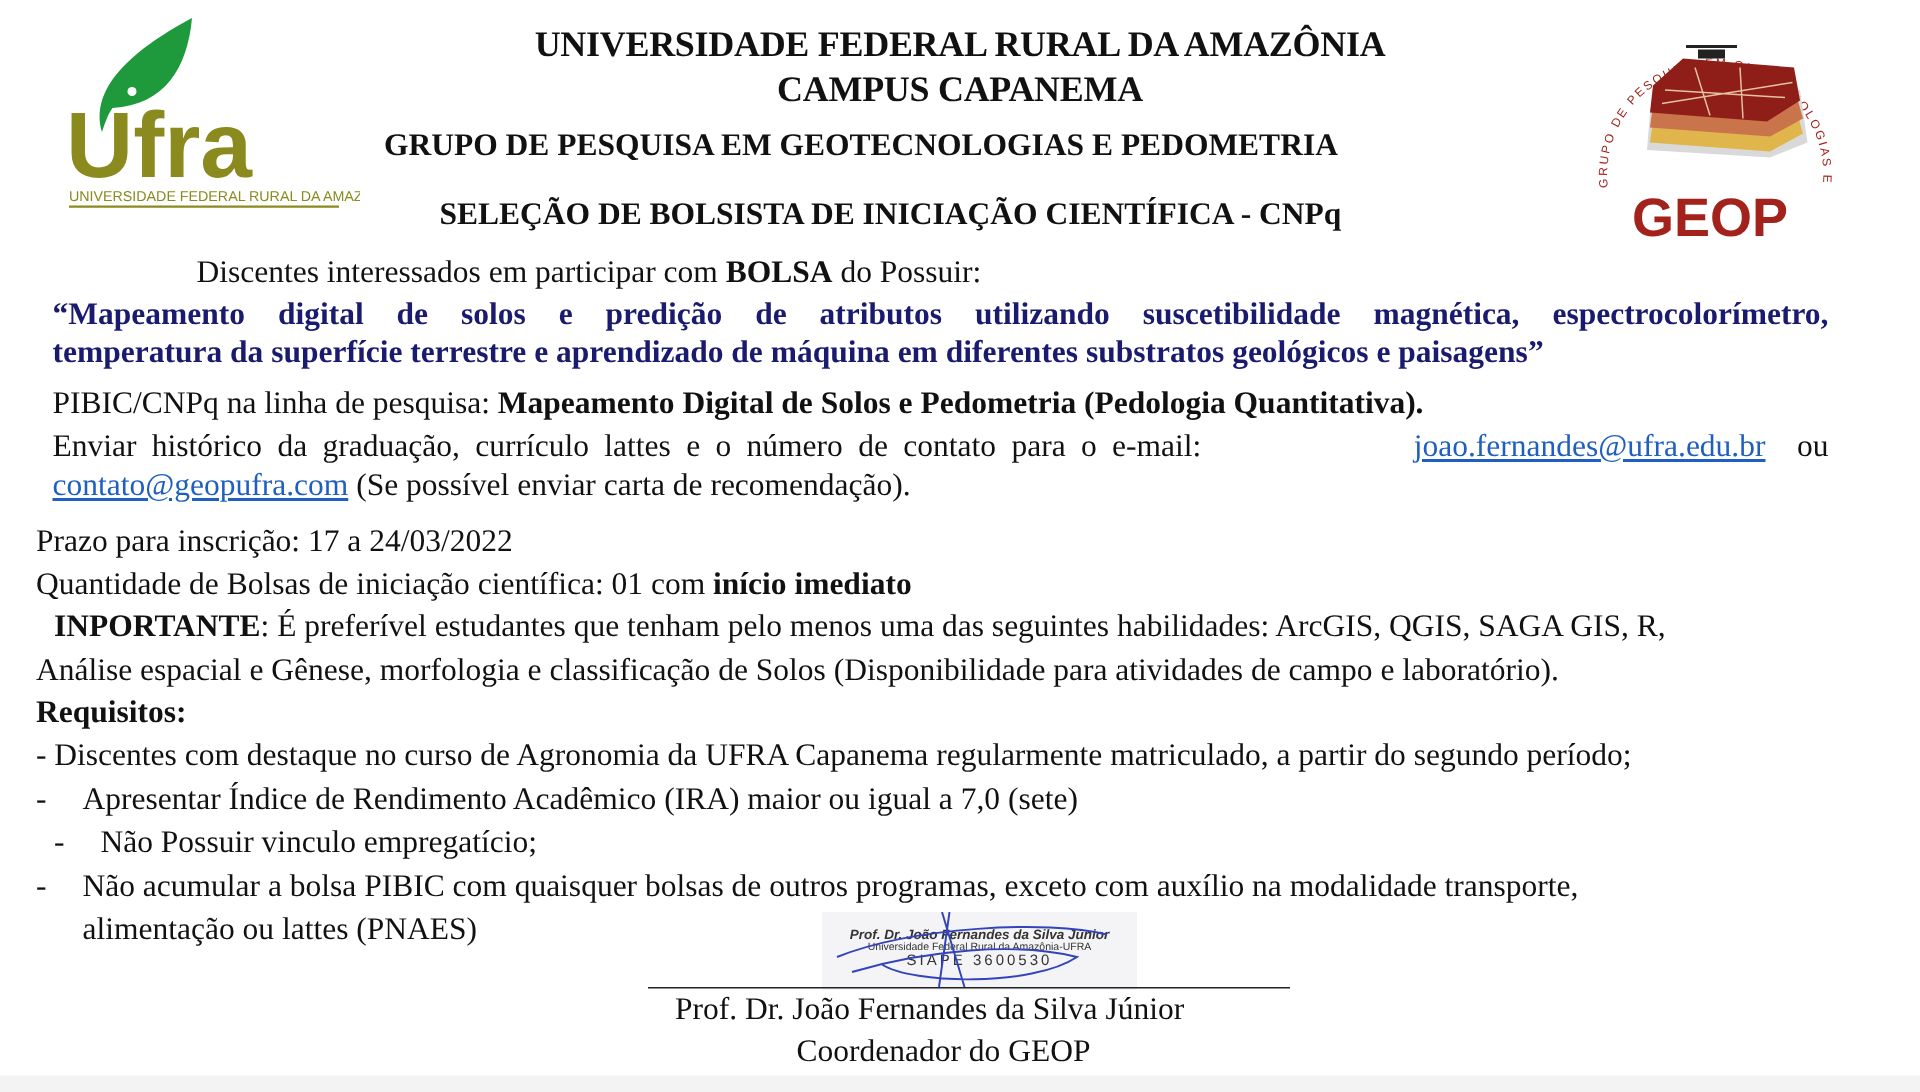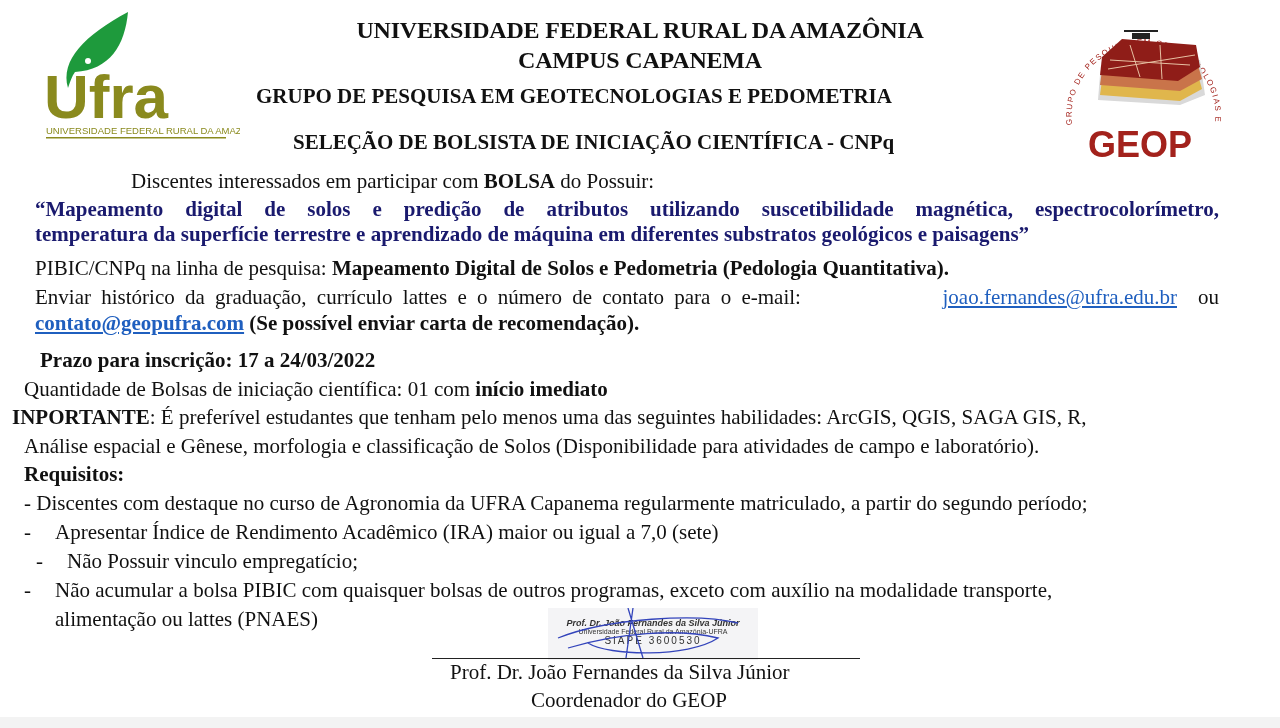--- a/index.html
+++ b/index.html
@@ -70,29 +70,29 @@
 <div class="abs txt navy" style="left:35px; top:222px;">temperatura da superfície terrestre e aprendizado de máquina em diferentes substratos geológicos e paisagens”</div>
 
 <div class="abs txt" style="left:35px; top:256px;">
   <span>PIBIC/CNPq na linha de pesquisa: </span><b>Mapeamento Digital de Solos e Pedometria (Pedologia Quantitativa).</b>
 </div>
 
 <div class="abs txt" style="left:35px; top:285px; width:1184px; display:flex; justify-content:space-between;">
   <span style="word-spacing:5px;">Enviar histórico da graduação, currículo lattes e o número de contato para o e-mail: </span>
   <span><a class="link">joao.fernandes@ufra.edu.br</a>&nbsp;&nbsp;&nbsp;&nbsp;<span>ou</span></span>
 </div>
-<div class="abs txt" style="left:35px; top:311px;font-weight:bold;">
+<div class="abs txt" style="left:35px; top:311px;">
   <a class="link">contato@geopufra.com</a><span> (Se possível enviar carta de recomendação).</span>
 </div>
 
-<div class="abs txt" style="left:24px; top:348px; font-weight:bold;margin-left:16px;">Prazo para inscrição: 17 a 24/03/2022</div>
+<div class="abs txt" style="left:24px; top:348px; font-weight:normal;">Prazo para inscrição: 17 a 24/03/2022</div>
 <div class="abs txt" style="left:24px; top:377px;">
   <span>Quantidade de Bolsas de iniciação científica: 01 com </span><b>início imediato</b>
 </div>
-<div class="abs txt" style="left:12px; top:405px;">
+<div class="abs txt" style="left:36px; top:405px;">
   <b>INPORTANTE</b><span>: É preferível estudantes que tenham pelo menos uma das seguintes habilidades: ArcGIS, QGIS, SAGA GIS, R,</span>
 </div>
 <div class="abs txt" style="left:24px; top:434px;">Análise espacial e Gênese, morfologia e classificação de Solos (Disponibilidade para atividades de campo e laboratório).</div>
 
 <div class="abs txt" style="left:24px; top:462px; font-weight:bold;">Requisitos:</div>
 <div class="abs txt" style="left:24px; top:491px;">- Discentes com destaque no curso de Agronomia da UFRA Capanema regularmente matriculado, a partir do segundo período;</div>
 
 <div class="abs txt" style="left:24px; top:520px;"><span style="display:inline-block;width:31px;">-</span><span>Apresentar Índice de Rendimento Acadêmico (IRA) maior ou igual a 7,0 (sete)</span></div>
 <div class="abs txt" style="left:24px; top:549px;margin-left:12px;"><span style="display:inline-block;width:31px;">-</span><span>Não Possuir vinculo empregatício;</span></div>
 <div class="abs txt" style="left:24px; top:578px;"><span style="display:inline-block;width:31px;">-</span><span>Não acumular a bolsa PIBIC com quaisquer bolsas de outros programas, exceto com auxílio na modalidade transporte,</span></div>

